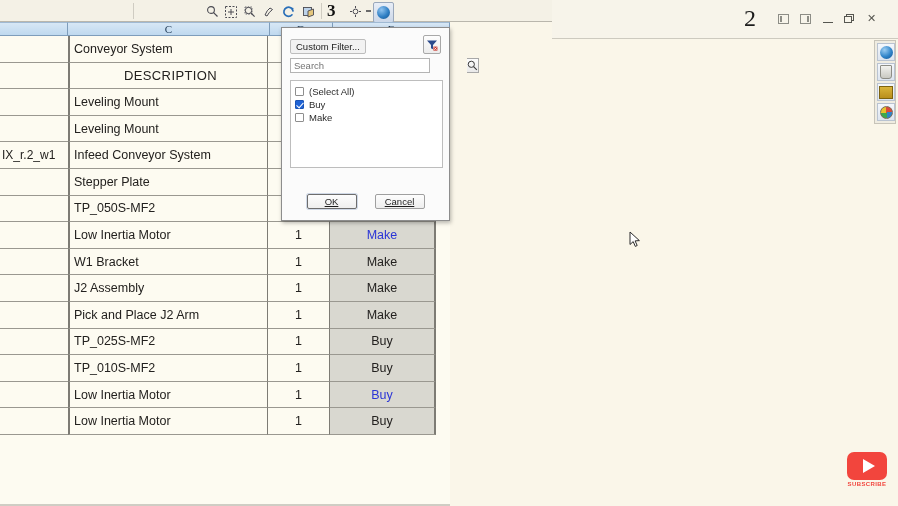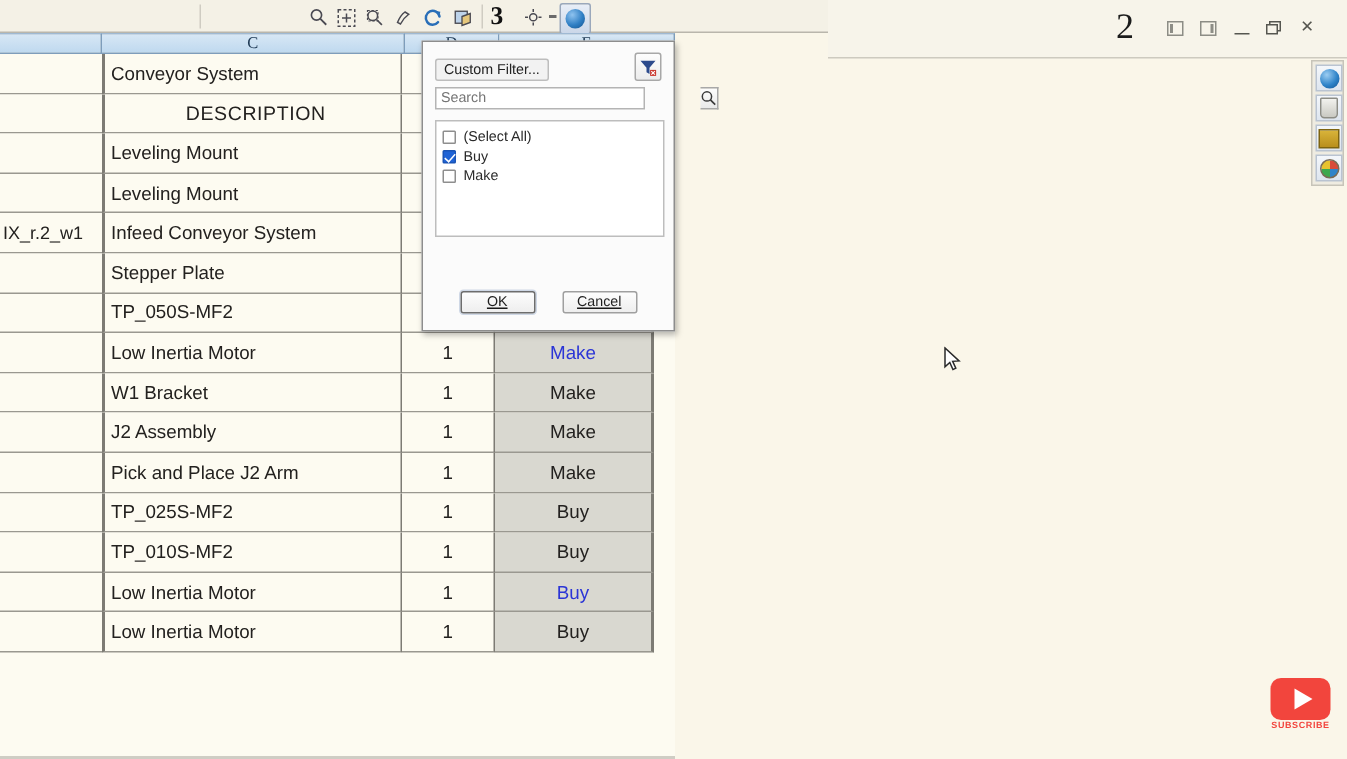--- a/index.html
+++ b/index.html
@@ -291,21 +291,21 @@
   #search-btn {
     width: 16px; height: 15px;
     background: linear-gradient(#fdfdfd,#e9e9e9);
     border: 1px solid #a8a8a8;
     border-left: none;
     display: flex; align-items: center; justify-content: center;
     box-sizing: border-box;
   }
   #filter-list {
     position: absolute; left: 8px; top: 52px;
-    width: 153px; height: 78px;
+    width: 153px; height: 88px;
     background: #fff;
     border: 1px solid #bdbdbd;
     padding: 4px 0 0 4px;
     box-sizing: border-box;
   }
   .filter-item {
     display: flex; align-items: center;
     height: 12px;
     margin-bottom: 1px;
     font-size: 9.5px;

